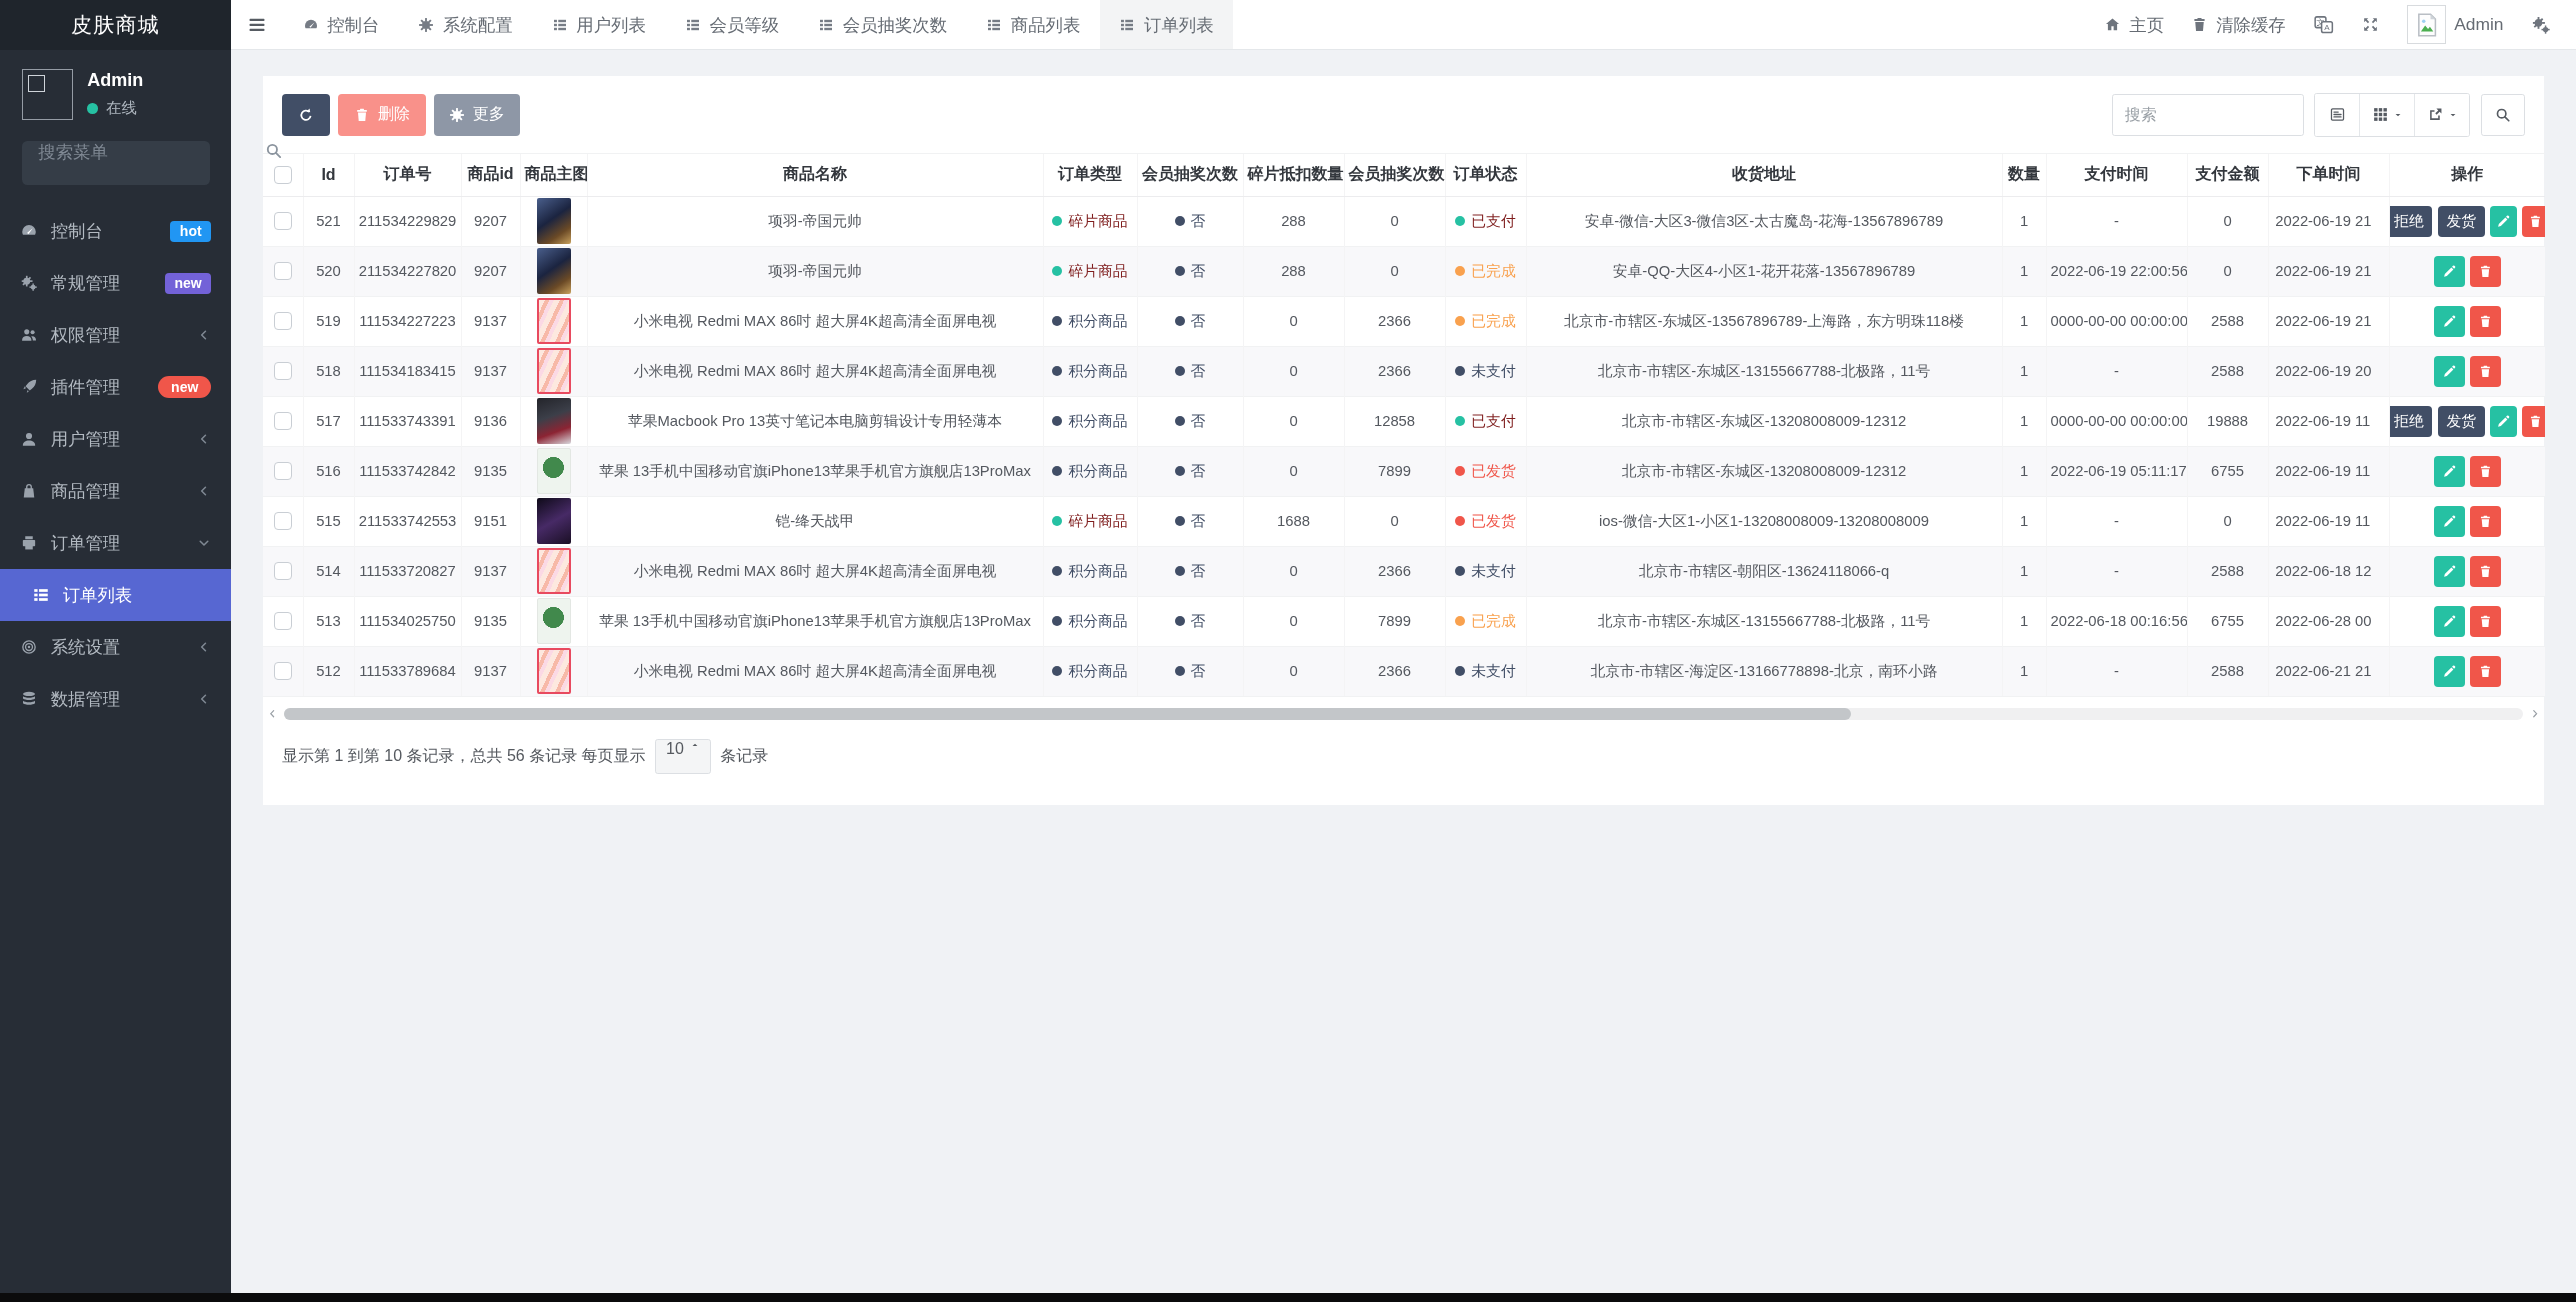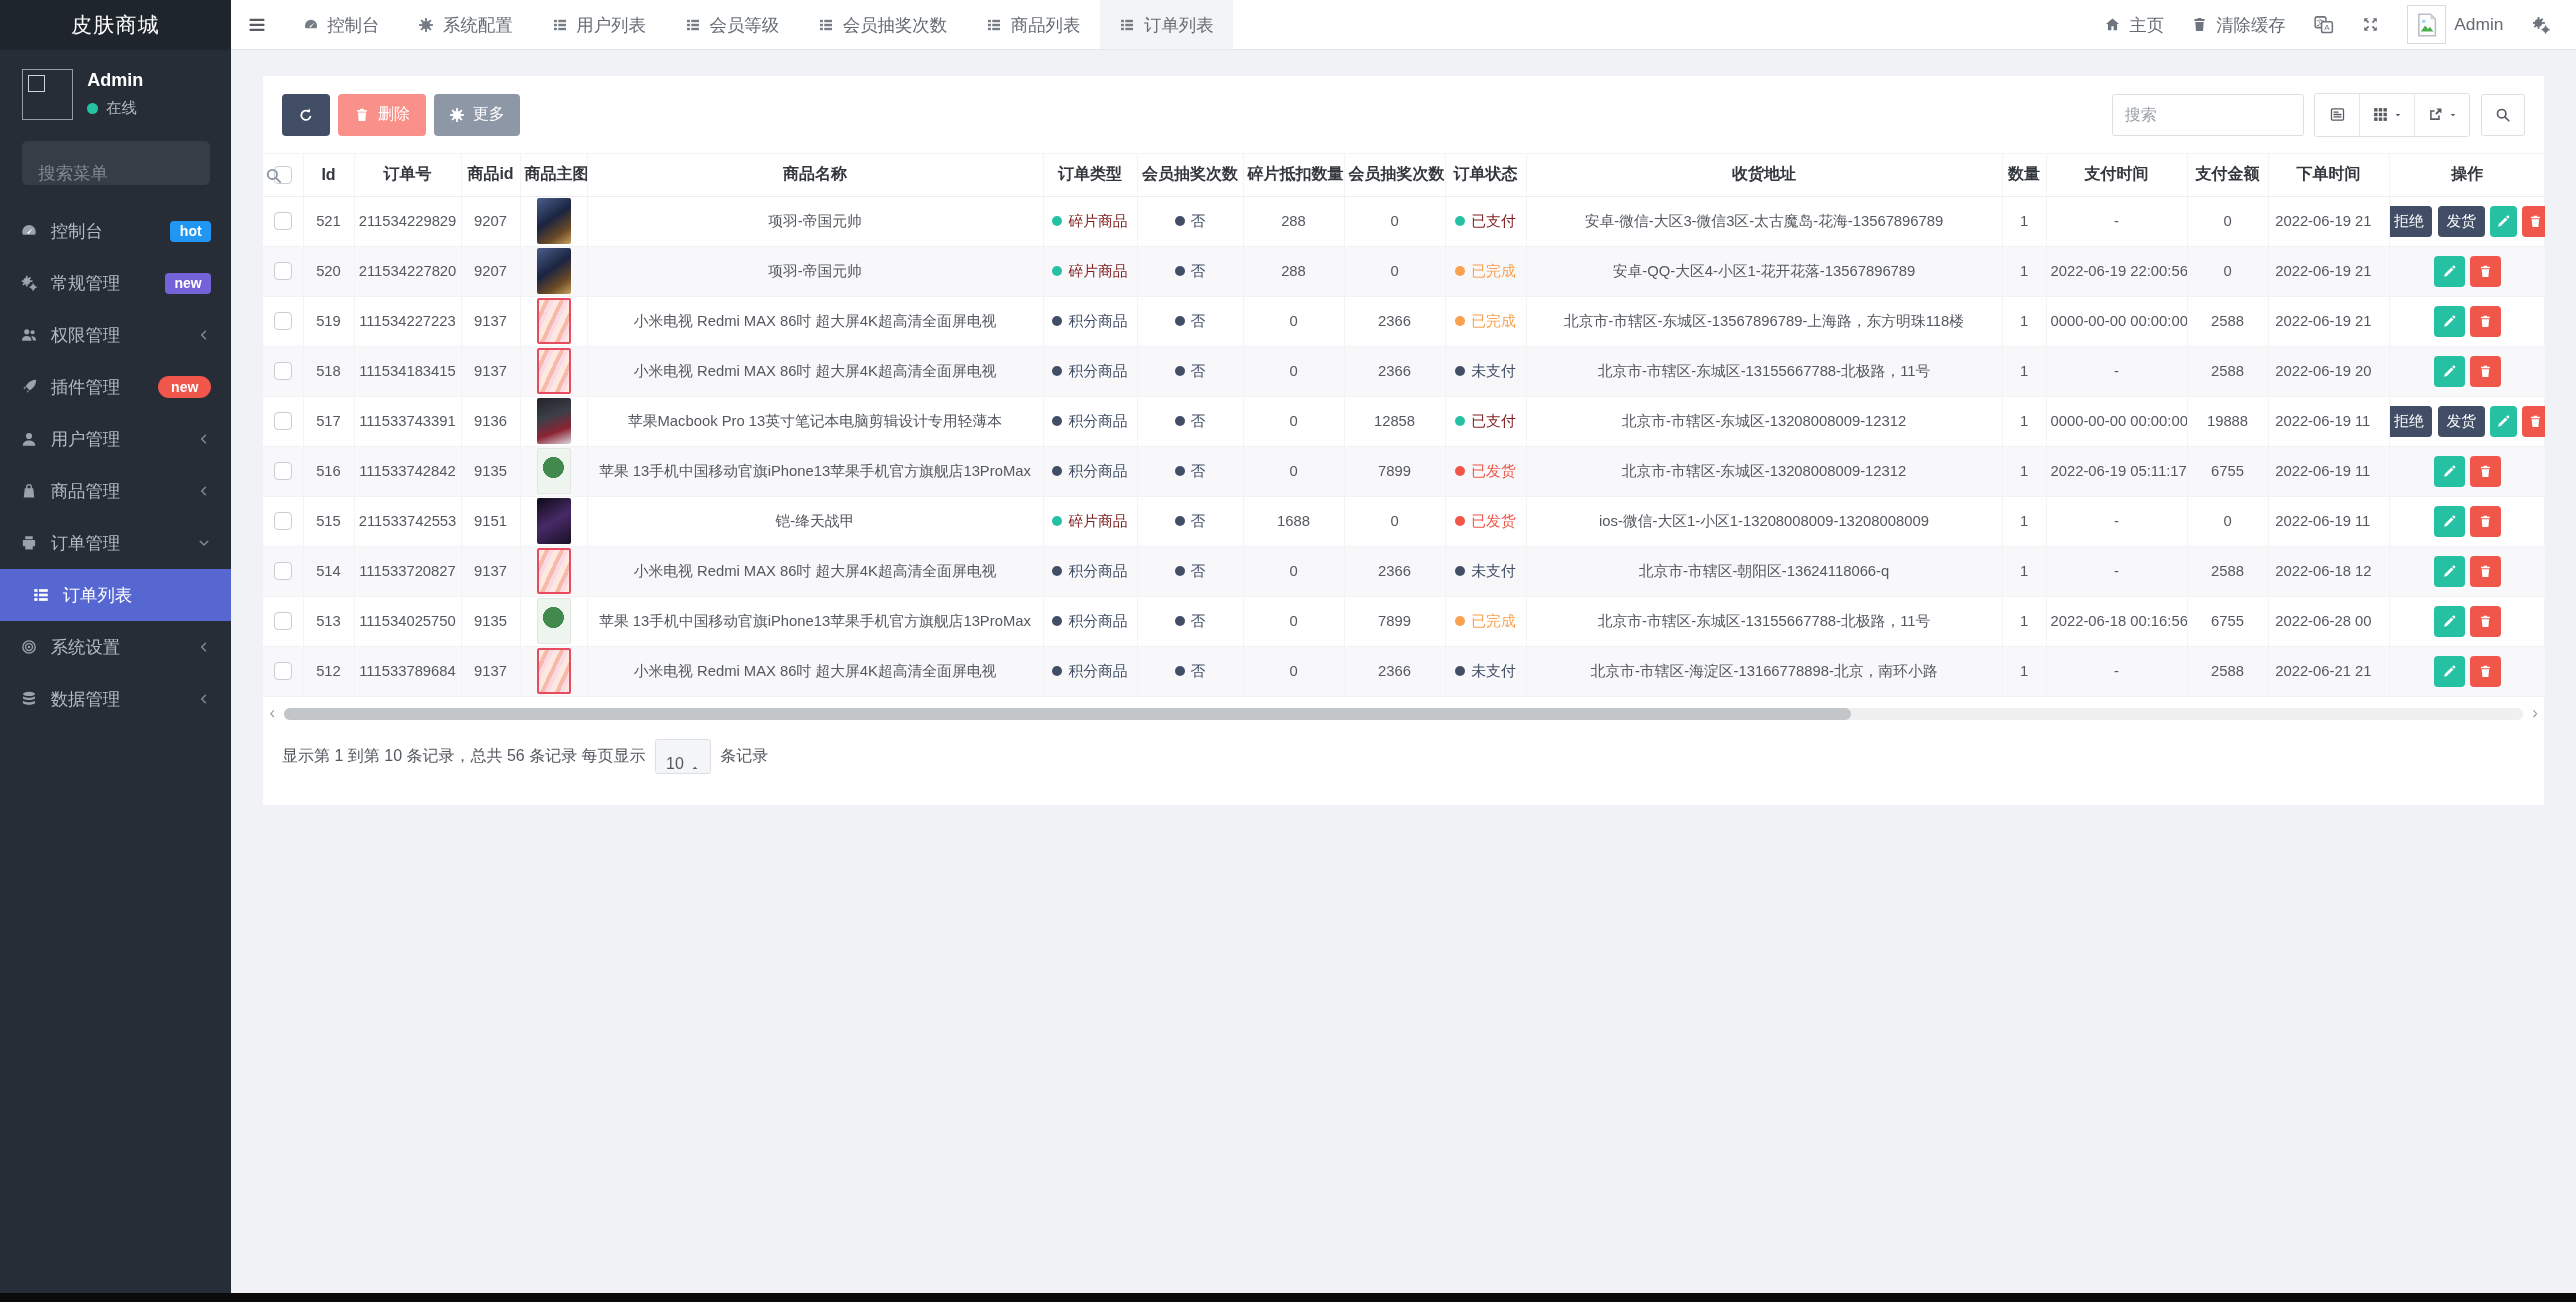--- a/index.html
+++ b/index.html
@@ -9,21 +9,21 @@
 
   
   .sidebar { position:absolute; left:0; top:0; width:231px; height:1303px; background:#272d36; z-index:5; }
   .side-title { height:50px; background:#1f252c; color:#fff; font-size:21px; display:flex; align-items:center; justify-content:center; letter-spacing:1.3px; }
   .user-block { display:flex; align-items:center; gap:14.8px; padding:19px 21.5px 13.4px; }
   .avatar-broken { width:51px; height:51px; border:0.7px solid #959ca5; position:relative; flex:none; }
   .avatar-broken::after { content:""; position:absolute; left:5.4px; top:5.4px; width:14.8px; height:14.8px; border:1.3px solid #cfd4da; }
   .user-name { color:#fff; font-size:18px; font-weight:bold; margin-bottom:6.7px; }
   .user-status { display:flex; align-items:center; gap:8px; color:#aeb6bf; font-size:15.4px; }
   .user-status .dot { width:10.7px; height:10.7px; border-radius:50%; background:#26c1a3; }
-  .menu-search { margin:8px 21.5px 20px; height:44px; background:#353d47; border-radius:5.4px; display:flex; align-items:flex-end; padding:0 14.8px; }
+  .menu-search { margin:8px 21.5px 20px; height:44px; background:#353d47; border-radius:5.4px; display:flex; align-items:flex-start; padding:0 14.8px; }
   .menu-search input { flex:1; background:transparent; border:none; outline:none; color:#cfd4da; font-size:17.4px; font-family:inherit; }
   .menu-search input::placeholder { color:#7f8893; }
   .menu-search .ic { color:#8b949e; width:19px; height:19px; }
   .side-item { height:52px; display:flex; align-items:center; gap:12.7px; padding:0 20px; color:#b3bac2; font-size:17.4px; cursor:pointer; }
   .side-item .ic { color:#9aa2ac; width:18px; height:18px; }
   .side-item .lbl { flex:1; white-space:nowrap; overflow:hidden; }
   .side-item .chev { width:14px; height:14px; color:#7f8893; }
   .side-item.active { background:#5767d2; color:#fff; }
   .side-item.active .ic { color:#fff; }
   .side-item.child { padding-left:32px; }
@@ -95,21 +95,21 @@
   .op-edit { background:#26c1a3; }
   .op-delete { background:#f0564a; }
 
   
   .scroll-row { display:flex; align-items:center; gap:5.4px; margin:10.7px 2.7px 0; padding:0 1.3px; }
   .sb-arrow { color:#9aa0a6; display:flex; cursor:pointer; }
   .sb-arrow .ic { width:11.4px; height:11.4px; }
   .sb-track { flex:1; height:12.7px; background:#f0f0f1; border-radius:6.7px; position:relative; }
   .sb-thumb { position:absolute; left:0; top:0; height:12.7px; width:70%; background:#c3c6c9; border-radius:6.7px; cursor:grab; }
   .foot { display:flex; align-items:center; padding:19px 19px 31px; font-size:16px; color:#55595f; }
-  .page-size { margin:0 9.4px; height:35px; padding:0 10px; background:#f4f5f6; border:0.7px solid #dcdfe3; border-radius:2.7px; display:inline-flex; align-items:flex-end; gap:6px; color:#55595f; font-size:16px; cursor:pointer; font-family:inherit; }
+  .page-size { margin:0 9.4px; height:35px; padding:0 10px; background:#f4f5f6; border:0.7px solid #dcdfe3; border-radius:2.7px; display:inline-flex; align-items:flex-start; gap:6px; color:#55595f; font-size:16px; cursor:pointer; font-family:inherit; }
   .page-size .ic { width:10px; height:10px; }
   .pager { margin-left:auto; display:flex; align-items:center; gap:17.4px; }
   .pg-group { display:flex; border:0.7px solid #dfe2e6; border-radius:2.7px; overflow:hidden; }
   .pg-btn { min-width:36px; height:38px; padding:0 11.4px; background:#fff; border:none; border-left:0.7px solid #e8eaee; color:#4a5568; font-size:16px; display:flex; align-items:center; justify-content:center; cursor:pointer; font-family:inherit; white-space:nowrap; }
   .pg-btn:first-child { border-left:none; }
   .pg-btn.active { background:#414e66; color:#fff; }
   .jump-input { width:62px; height:36px; border:0.7px solid #dcdfe3; border-radius:2.7px; outline:none; font-size:16px; padding:0 8px; font-family:inherit; }
   .jump-btn { height:36px; padding:0 12px; background:#f4f5f6; border:0.7px solid #dcdfe3; border-radius:2.7px; color:#55595f; font-size:16px; cursor:pointer; font-family:inherit; }
 
   .bottom-bar { position:absolute; left:0; bottom:0; width:2576px; height:9.4px; background:#0b0b0c; z-index:9; }

